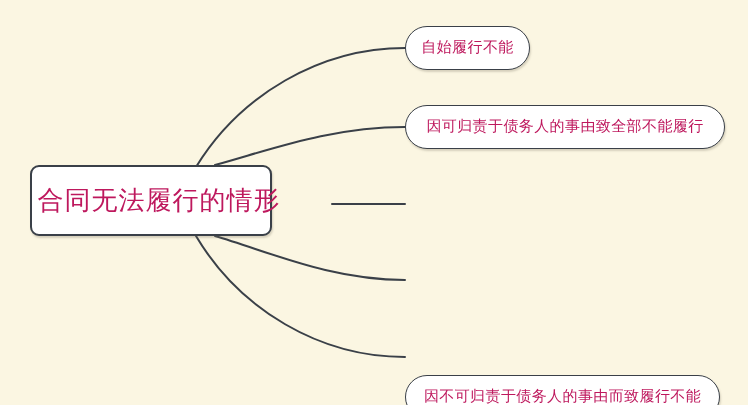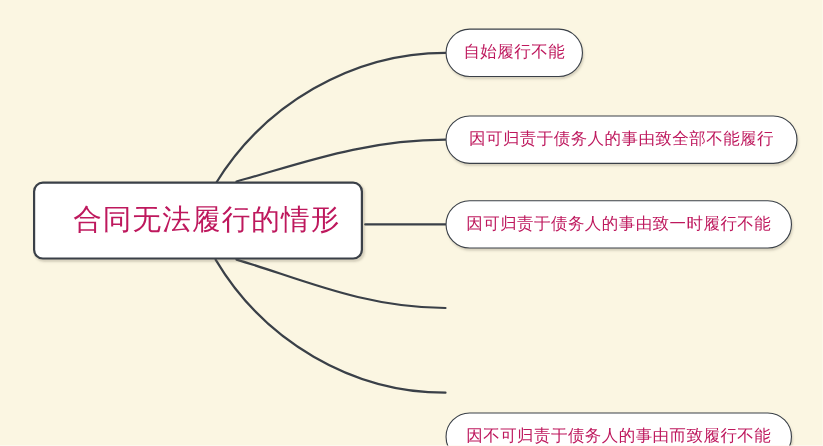--- a/index.html
+++ b/index.html
@@ -33,21 +33,21 @@
     display: flex;
     align-items: center;
     justify-content: center;
     white-space: nowrap;
     color: #be185d;
     box-shadow: 1px 2px 2px rgba(120,110,95,0.28);
   }
   #root-node {
     left: 30px;
     top: 165px;
-    width: 300px;
+    width: 242px;
     height: 71px;
     border: 2px solid #3A4048;
     border-radius: 9px;
     font-size: 26px;
     letter-spacing: 1px;
     padding-left: 16px;
   }
   .child-node {
     height: 44px;
     border: 1.6px solid #3A4048;
@@ -84,22 +84,19 @@
   </div>
 
   <div class="node child-node" style="left:405px; top:26px; width:125px;">
     <span class="child-label">自始履行不能</span>
   </div>
 
   <div class="node child-node" style="left:405px; top:105px; width:320px;">
     <span class="child-label">因可归责于债务人的事由致全部不能履行</span>
   </div>
 
-  <div class="node child-node" style="left:405px; top:182px; width:315px;">
-    <span class="child-label">因可归责于债务人的事由致一时履行不能</span>
-  </div>
 
 
   <div class="node child-node" style="left:405px; top:335px; width:315px;margin-top:40px;">
     <span class="child-label">因不可归责于债务人的事由而致履行不能</span>
   </div>
 
 </div>
 
 </body></html>

